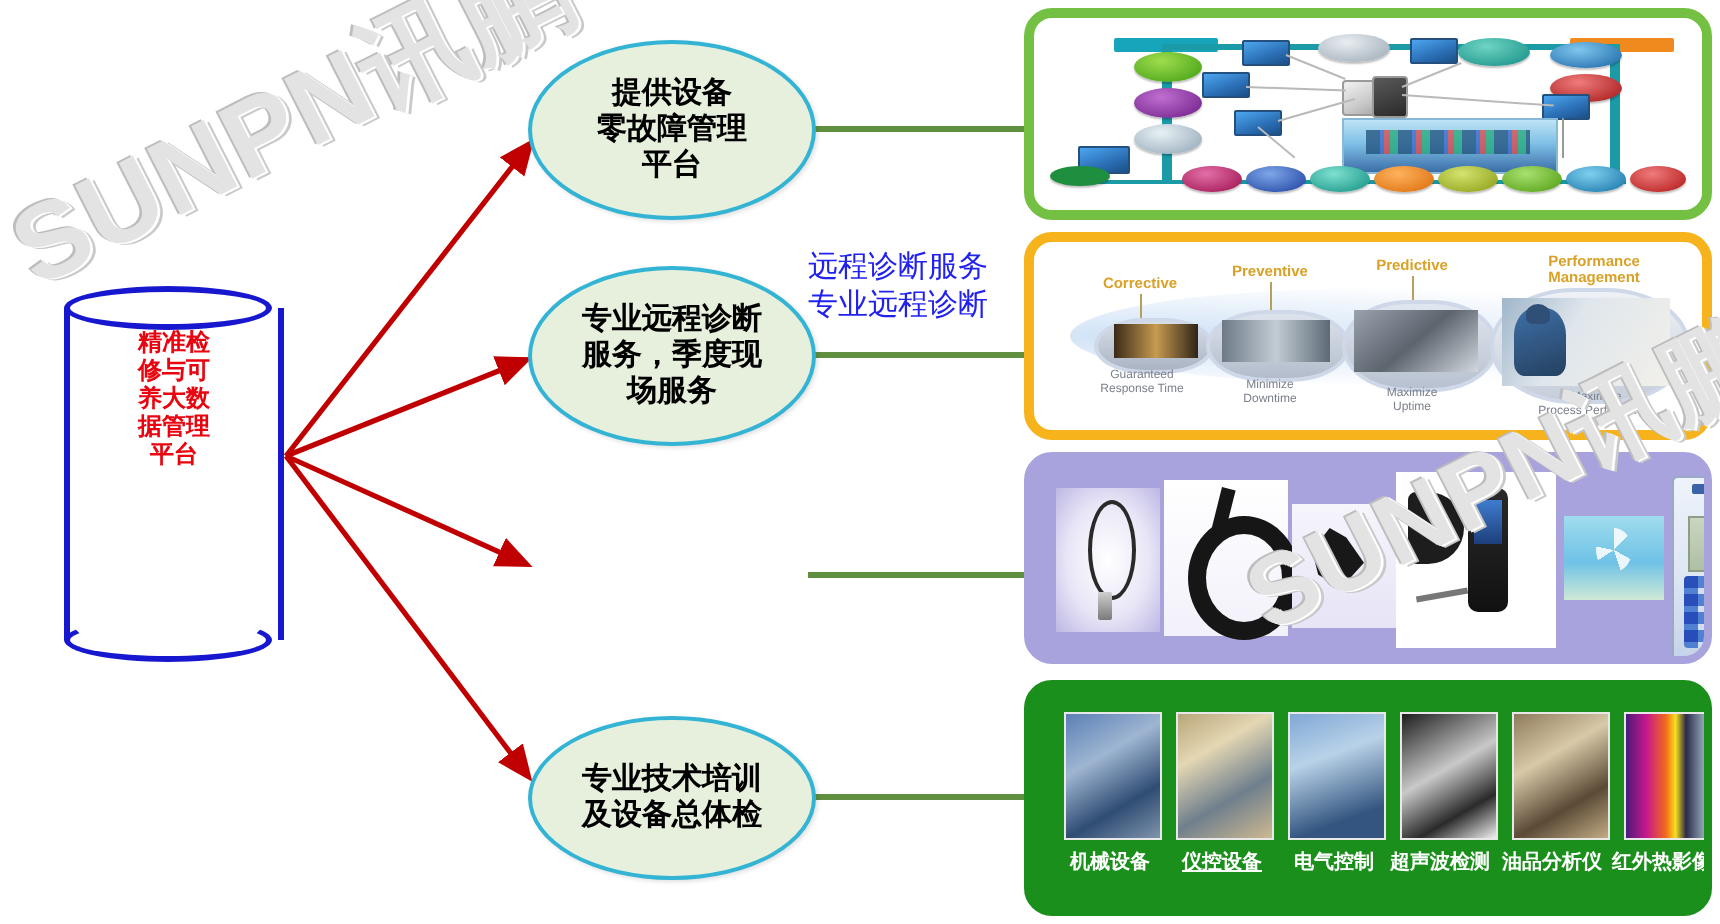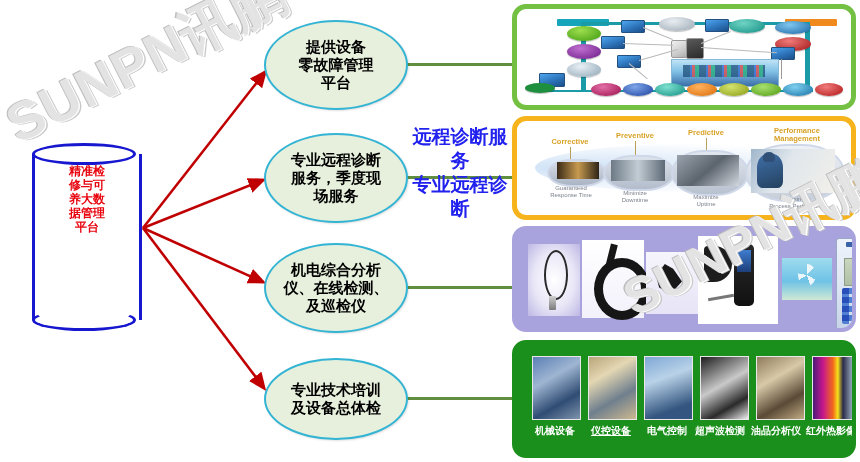--- a/index.html
+++ b/index.html
@@ -38,21 +38,21 @@
   #node0{left:264px;top:20px;width:140px;height:86px;}
   #node1{left:264px;top:133px;width:140px;height:86px;}
   #node2{left:264px;top:243px;width:140px;height:86px;}
   #node3{left:264px;top:358px;width:140px;height:78px;}
 
   
   .conn{position:absolute;height:3px;background:#5f8f3f;z-index:3;}
 
   
   .annot{position:absolute;left:404px;top:125px;width:112px;color:#2222ee;
-         font-size:19px;font-weight:bold;line-height:1.26;text-align:center;z-index:7;}
+         font-size:15px;font-weight:normal;line-height:1.26;text-align:left;z-index:7;}
 
   
   .panel{position:absolute;left:512px;border-radius:14px;box-sizing:border-box;z-index:5;
          overflow:hidden;}
   #panel0{top:4px;width:344px;height:106px;border:5px solid #74c043;background:#fff;}
   #panel1{top:116px;width:344px;height:104px;border:5px solid #f6b31b;background:#fff;}
   #panel2{top:226px;width:344px;height:106px;border:4px solid #a9a3dd;background:#a9a3dd;}
   #panel3{top:340px;width:344px;height:118px;border:4px solid #1b8f1b;background:#1b8f1b;}
 
   
@@ -134,27 +134,20 @@
   </div>
 
   <div class="node" id="node1">
     <span>
       <i style="font-style:normal;display:block">专业远程诊断</i>
       <i style="font-style:normal;display:block">服务，季度现</i>
       <i style="font-style:normal;display:block">场服务</i>
     </span>
   </div>
 
-  <div class="node" id="node2">
-    <span>
-      <i style="font-style:normal;display:block">机电综合分析</i>
-      <i style="font-style:normal;display:block">仪、在线检测、</i>
-      <i style="font-style:normal;display:block">及巡检仪</i>
-    </span>
-  </div>
 
   <div class="node" id="node3">
     <span>
       <i style="font-style:normal;display:block">专业技术培训</i>
       <i style="font-style:normal;display:block">及设备总体检</i>
     </span>
   </div>
 
   <div class="annot">
     <div>远程诊断服务</div>

